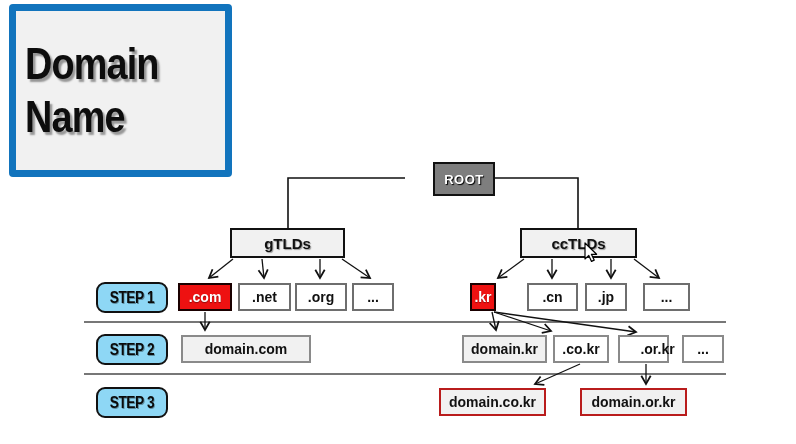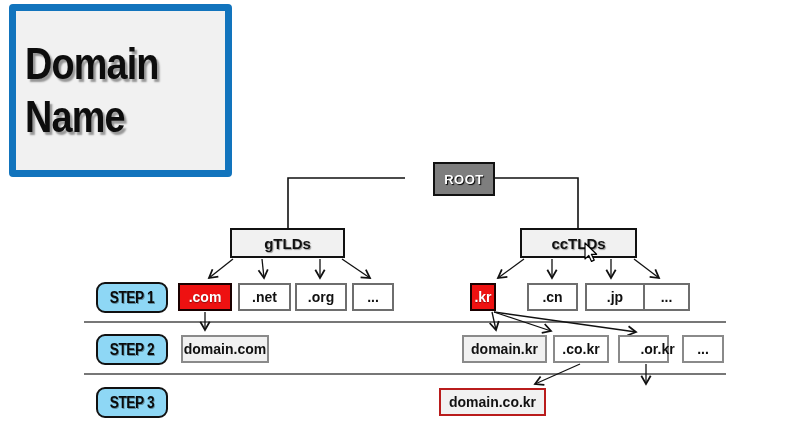--- a/index.html
+++ b/index.html
@@ -113,28 +113,29 @@
     <span>STEP 3</span>
   </div>
 
   <div class="abs node tld red" style="left:178px;width:54px;">.com</div>
   <div class="abs node tld" style="left:238px;width:53px;">.net</div>
   <div class="abs node tld" style="left:295px;width:52px;">.org</div>
   <div class="abs node tld" style="left:352px;width:42px;">...</div>
 
   <div class="abs node tld red" style="left:470px;width:26px;">.kr</div>
   <div class="abs node tld" style="left:527px;width:51px;">.cn</div>
-  <div class="abs node tld" style="left:585px;width:60px;">.jp</div>
+  <div class="abs node tld" style="left:585px;width:42px;">.jp</div>
   <div class="abs node tld" style="left:643px;width:47px;">...</div>
 
-  <div class="abs node row2box grayfill" style="left:181px;width:88px;">domain.com</div>
+  <div class="abs node row2box grayfill" style="left:181px;width:130px;">domain.com</div>
   <div class="abs node row2box grayfill" style="left:462px;width:85px;">domain.kr</div>
   <div class="abs node row2box" style="left:553px;width:56px;">.co.kr</div>
   <div class="abs node row2box" style="left:618px;width:51px;padding-left:28px;">.or.kr</div>
   <div class="abs node row2box" style="left:682px;width:42px;">...</div>
 
   <div class="abs node row3box" style="left:439px;width:107px;">domain.co.kr</div>
+  <div class="abs node row3box" style="left:580px;width:107px;">domain.or.kr</div>
 
   <svg class="abs" style="left:584px;top:242px;width:16px;height:22px;" viewBox="0 0 16 22" xmlns="http://www.w3.org/2000/svg">
     <path d="M1,1 L1,17 L4.8,13.4 L7.5,19.4 L10.2,18.1 L7.4,12.3 L12.6,12.3 Z" fill="#ffffff" stroke="#000" stroke-width="1.2" stroke-linejoin="round"></path>
   </svg>
 
 </div>
 
 </body></html>

